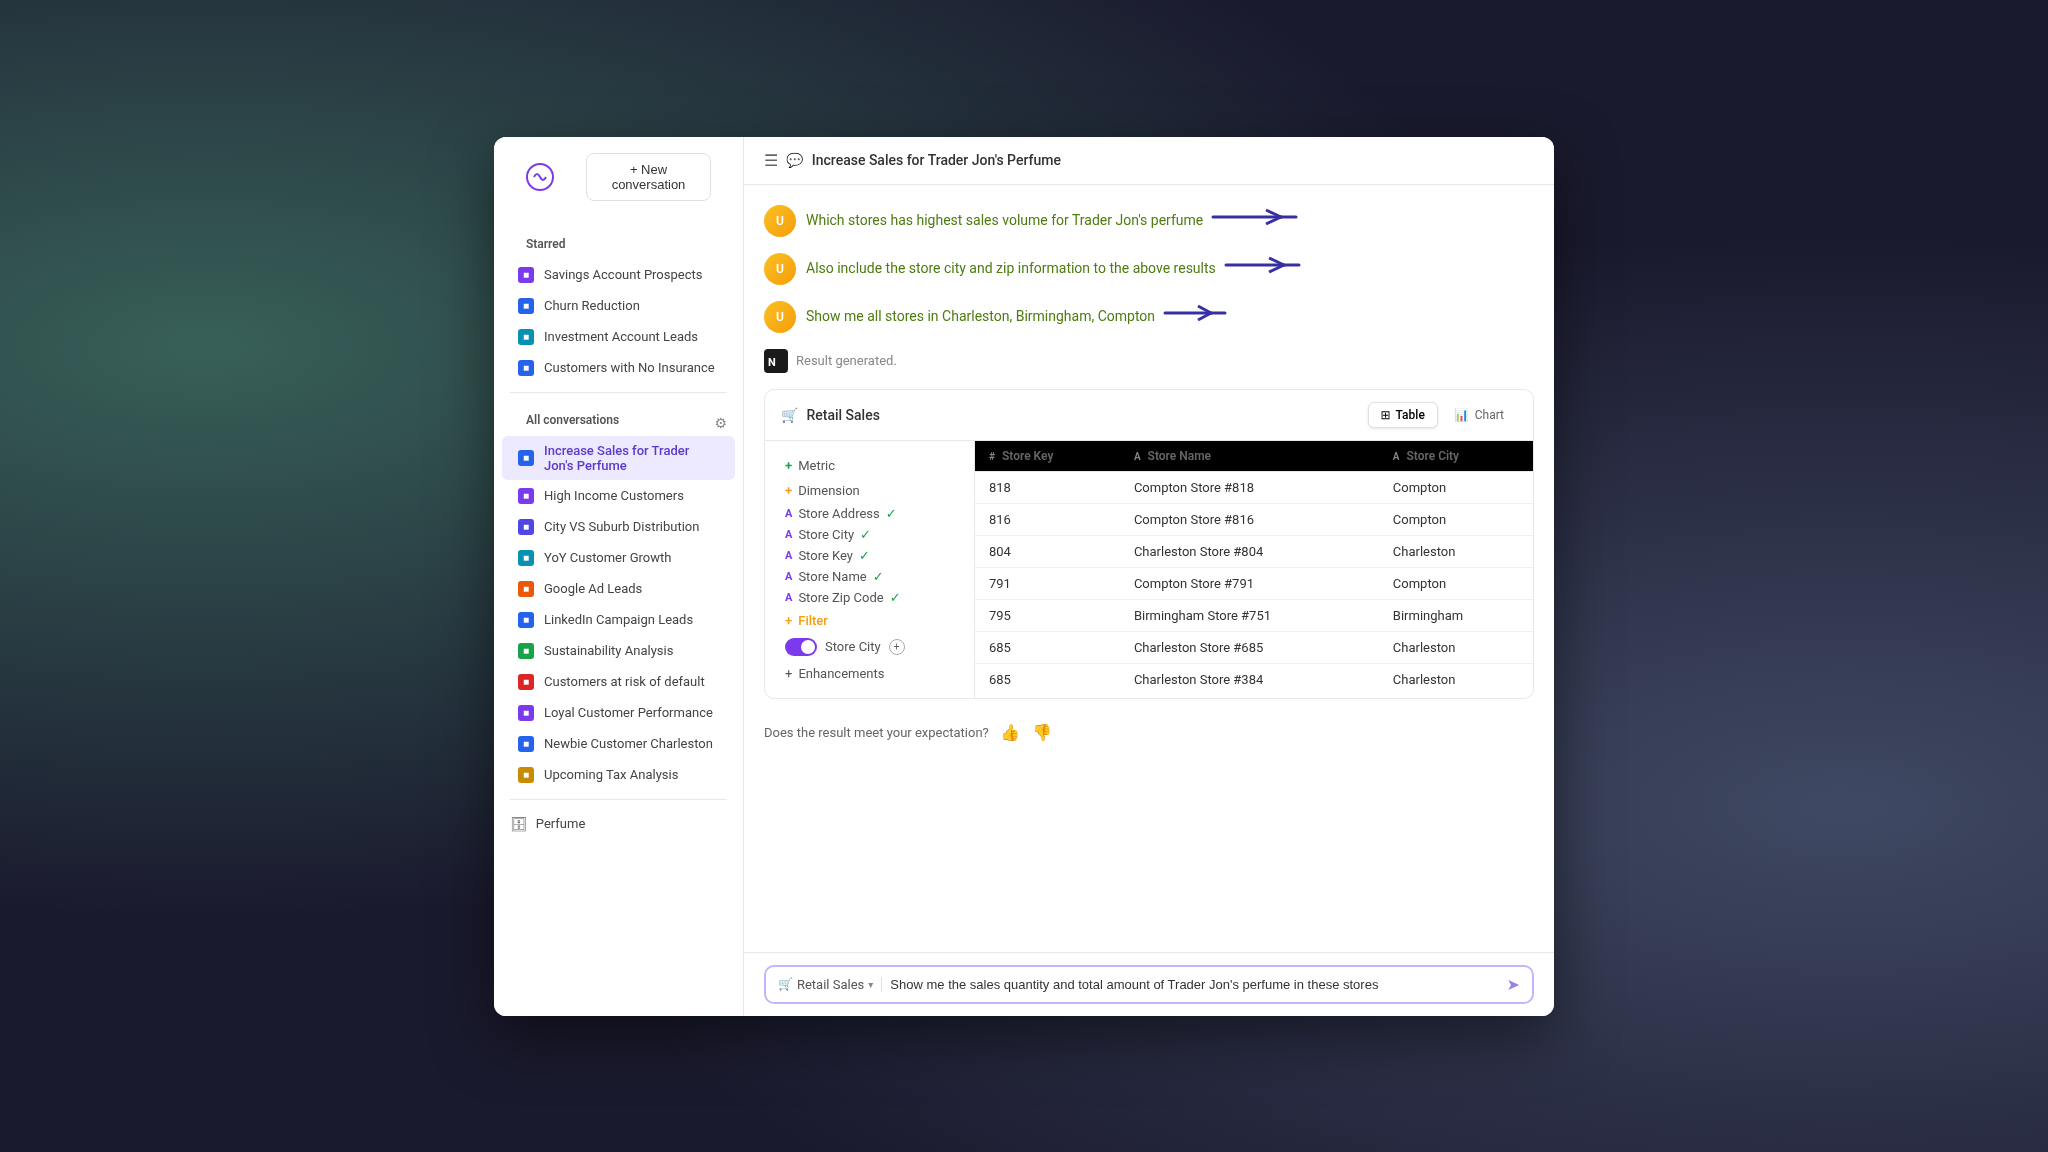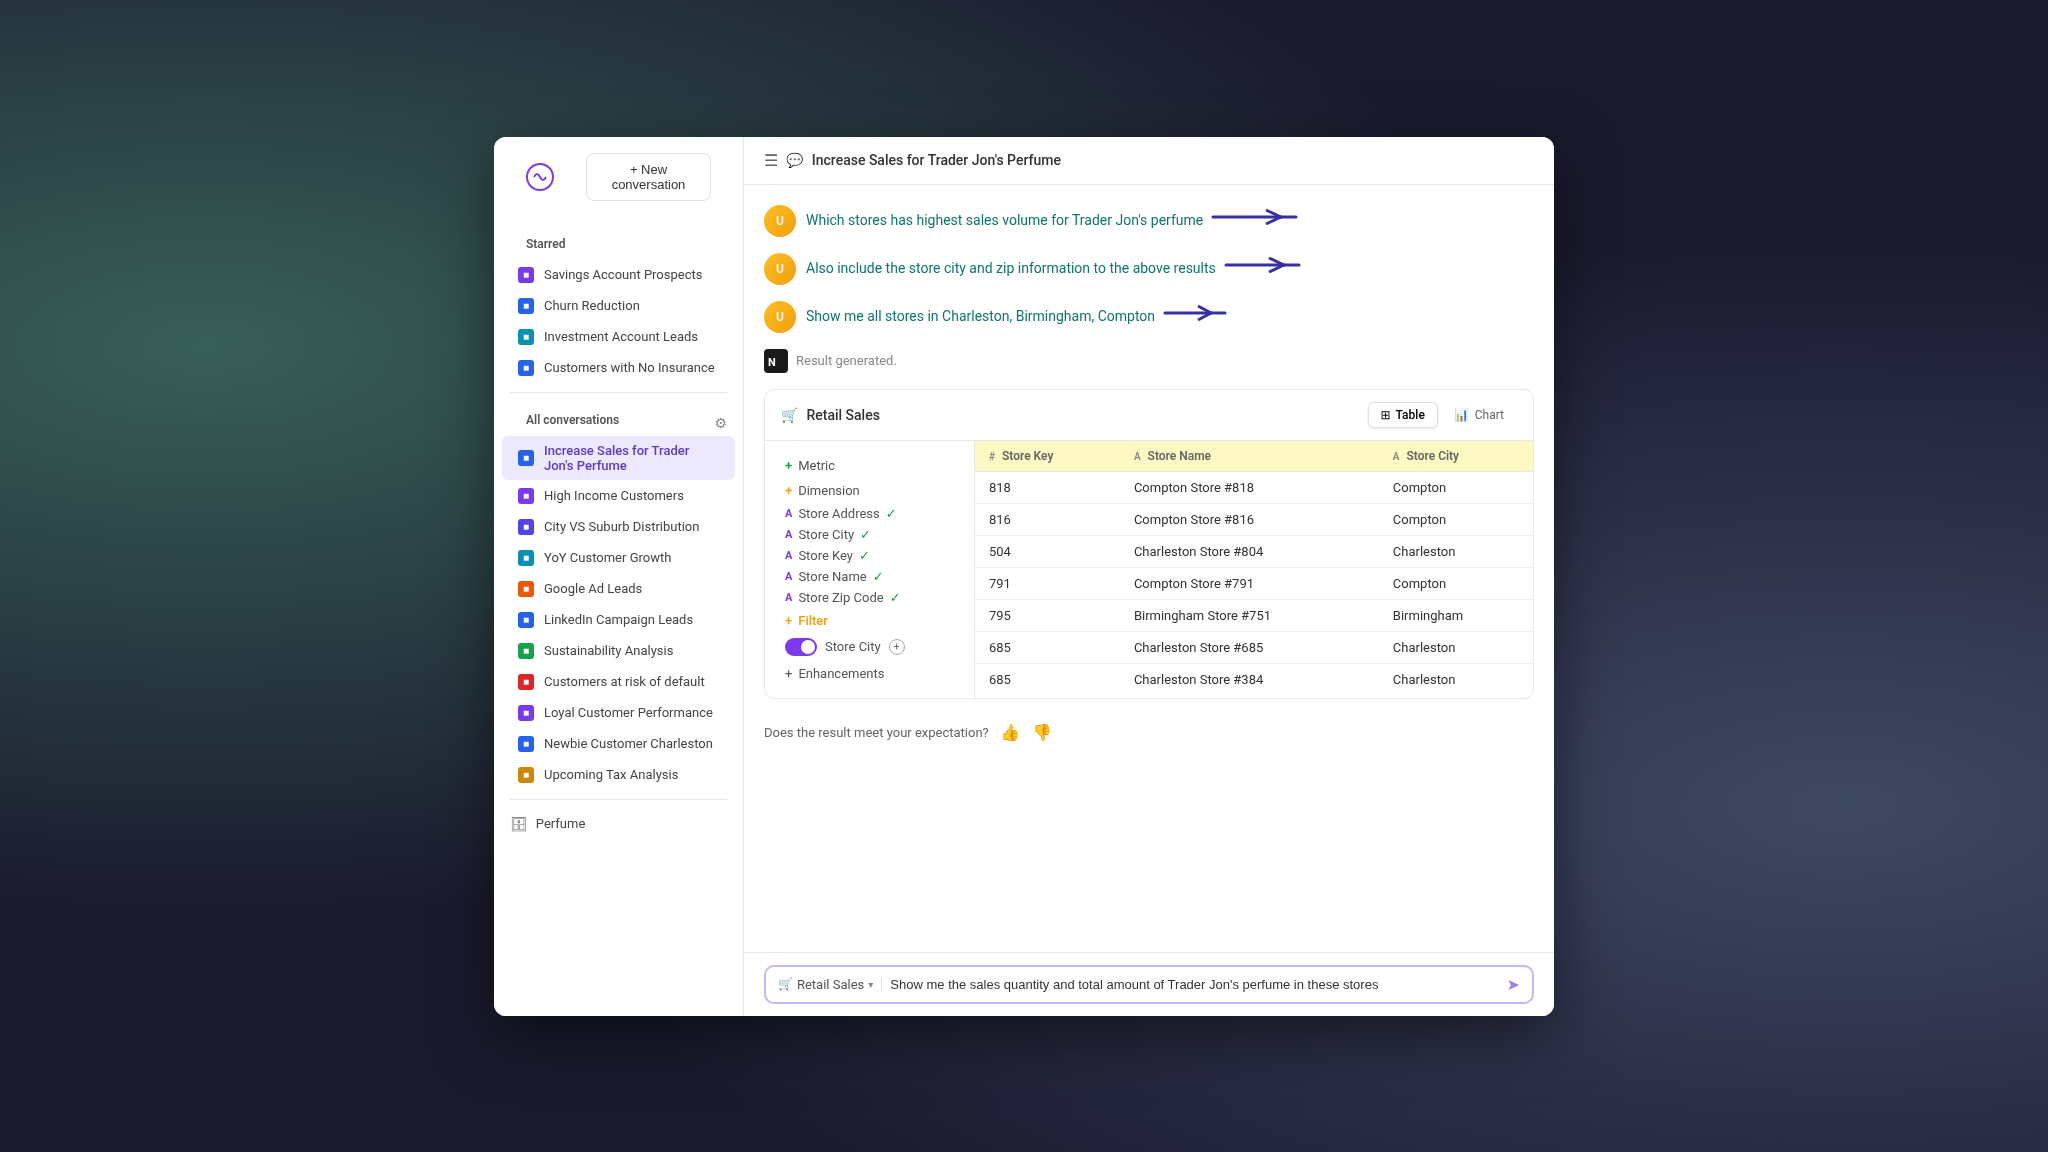--- a/index.html
+++ b/index.html
@@ -175,21 +175,21 @@
       justify-content: center;
       color: white;
       font-size: 12px;
       font-weight: 600;
     }
     .avatar-img.person {
       background: linear-gradient(135deg, #fbbf24, #f59e0b);
     }
     .message-text {
       font-size: 14px;
-      color: #0f766e;
+      color: #4d7c0f;
       padding-top: 6px;
       line-height: 1.4;
     }
     .result-row {
       display: flex;
       align-items: center;
       gap: 8px;
       margin-bottom: 16px;
     }
     .result-text {
@@ -331,21 +331,21 @@
     
     .data-table-container {
       flex: 1;
       overflow: auto;
     }
     .data-table {
       width: 100%;
       border-collapse: collapse;
     }
     .data-table th {
-      background: #fef9c3;
+      background: #000000;
       text-align: left;
       padding: 8px 14px;
       font-size: 12px;
       font-weight: 600;
       color: #666;
       border-bottom: 1px solid #e8e8e8;
     }
     .data-table th .col-icon { color: #888; font-size: 10px; margin-right: 4px; }
     .data-table td {
       padding: 8px 14px;
@@ -682,21 +682,21 @@
                   <td>818</td>
                   <td>Compton Store #818</td>
                   <td>Compton</td>
                 </tr>
                 <tr>
                   <td>816</td>
                   <td>Compton Store #816</td>
                   <td>Compton</td>
                 </tr>
                 <tr>
-                  <td>504</td>
+                  <td>804</td>
                   <td>Charleston Store #804</td>
                   <td>Charleston</td>
                 </tr>
                 <tr>
                   <td>791</td>
                   <td>Compton Store #791</td>
                   <td>Compton</td>
                 </tr>
                 <tr>
                   <td>795</td>

